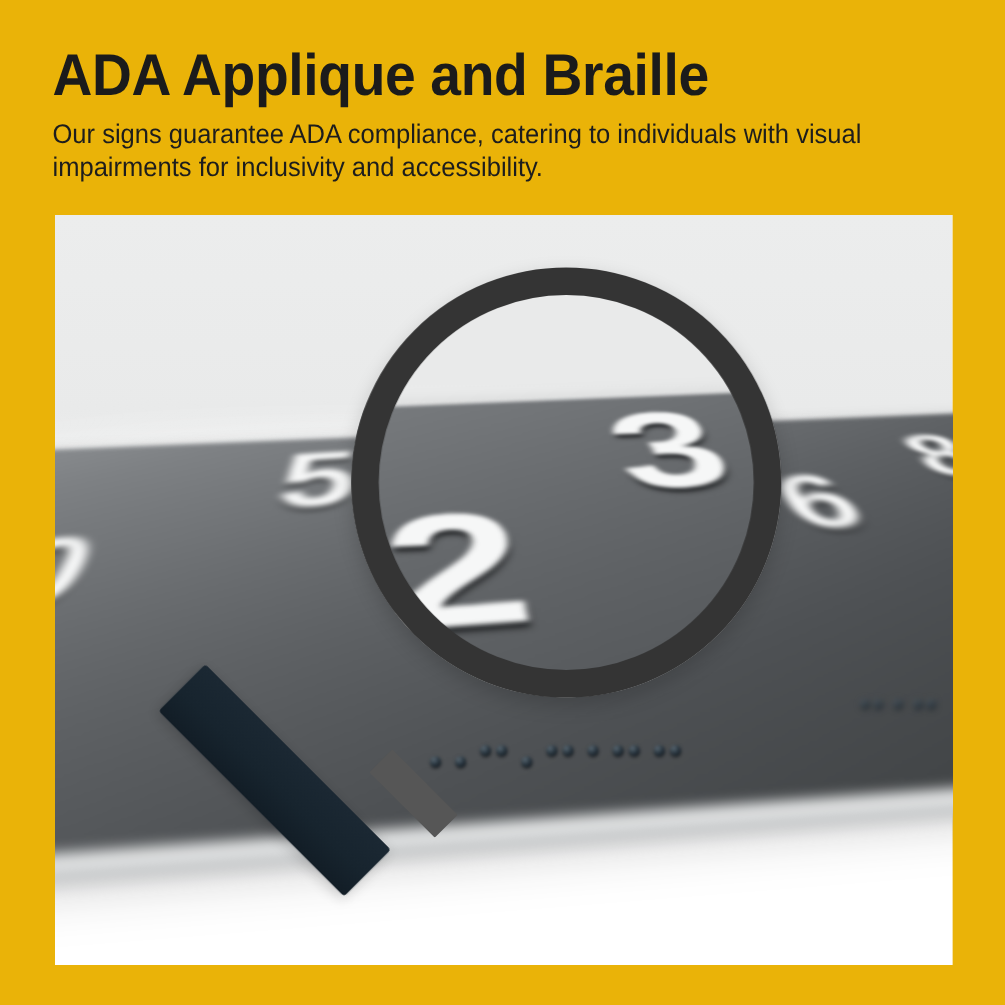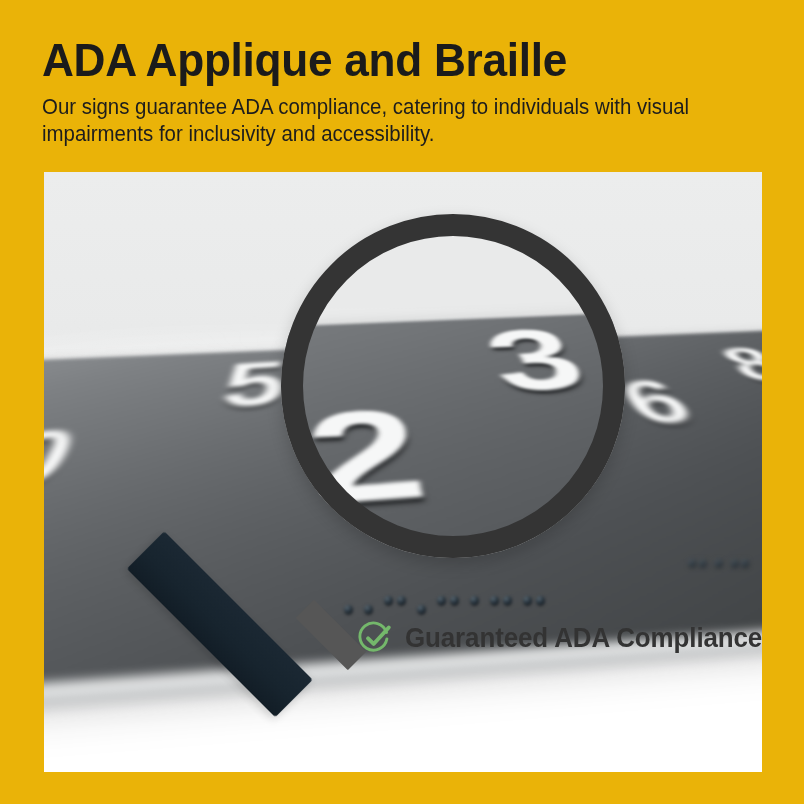--- a/index.html
+++ b/index.html
@@ -352,25 +352,18 @@
       </div>
 
       <div class="lens-ring"></div>
       <div class="handle-neck"></div>
       <div class="handle-grip"></div>
     </div>
   </div>
 
   <div class="features">
 
-    <div class="feature-row">
-      <svg class="check-icon" viewBox="0 0 40 40">
-        <path d="M33.5 13.5 A16 16 0 1 0 34 21" fill="none" stroke="#74b86b" stroke-width="3.4" stroke-linecap="round"></path>
-        <path d="M11.8 20.4 L18.4 27 L36.2 7.6" fill="none" stroke="#74b86b" stroke-width="4.6" stroke-linecap="round" stroke-linejoin="round"></path>
-      </svg>
-      <span class="feature-label">Guaranteed ADA Compliance</span>
-    </div>
 
 
 
   </div>
 
 </div>
 
 </body></html>

